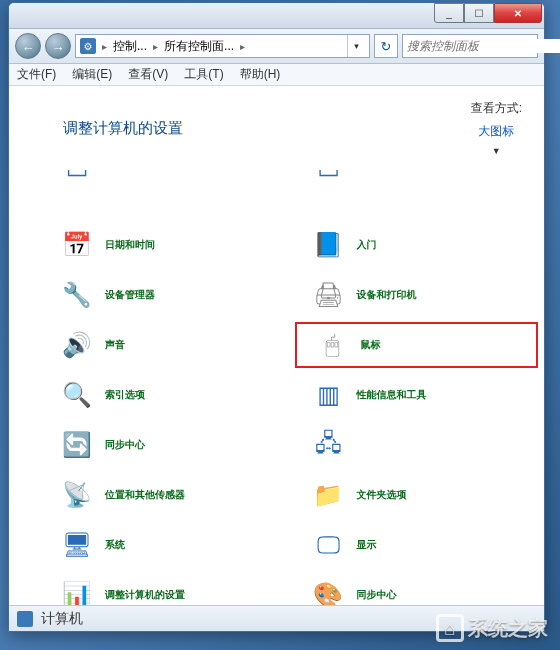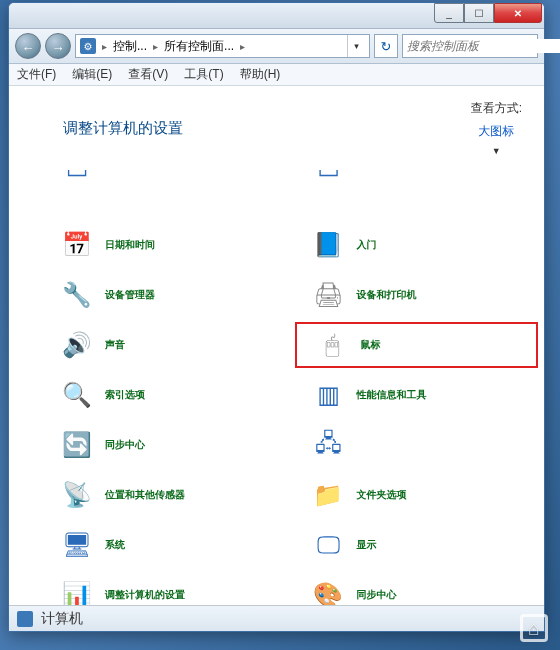--- a/index.html
+++ b/index.html
@@ -271,13 +271,14 @@
   </div>
 
   <div class="statusbar">
     <span class="sb-icon"></span>
     <span>计算机</span>
   </div>
 </div>
 
 <div class="watermark">
   <span class="logo">⌂</span>
+  <span>系统之家</span>
 </div>
 
 </body></html>

